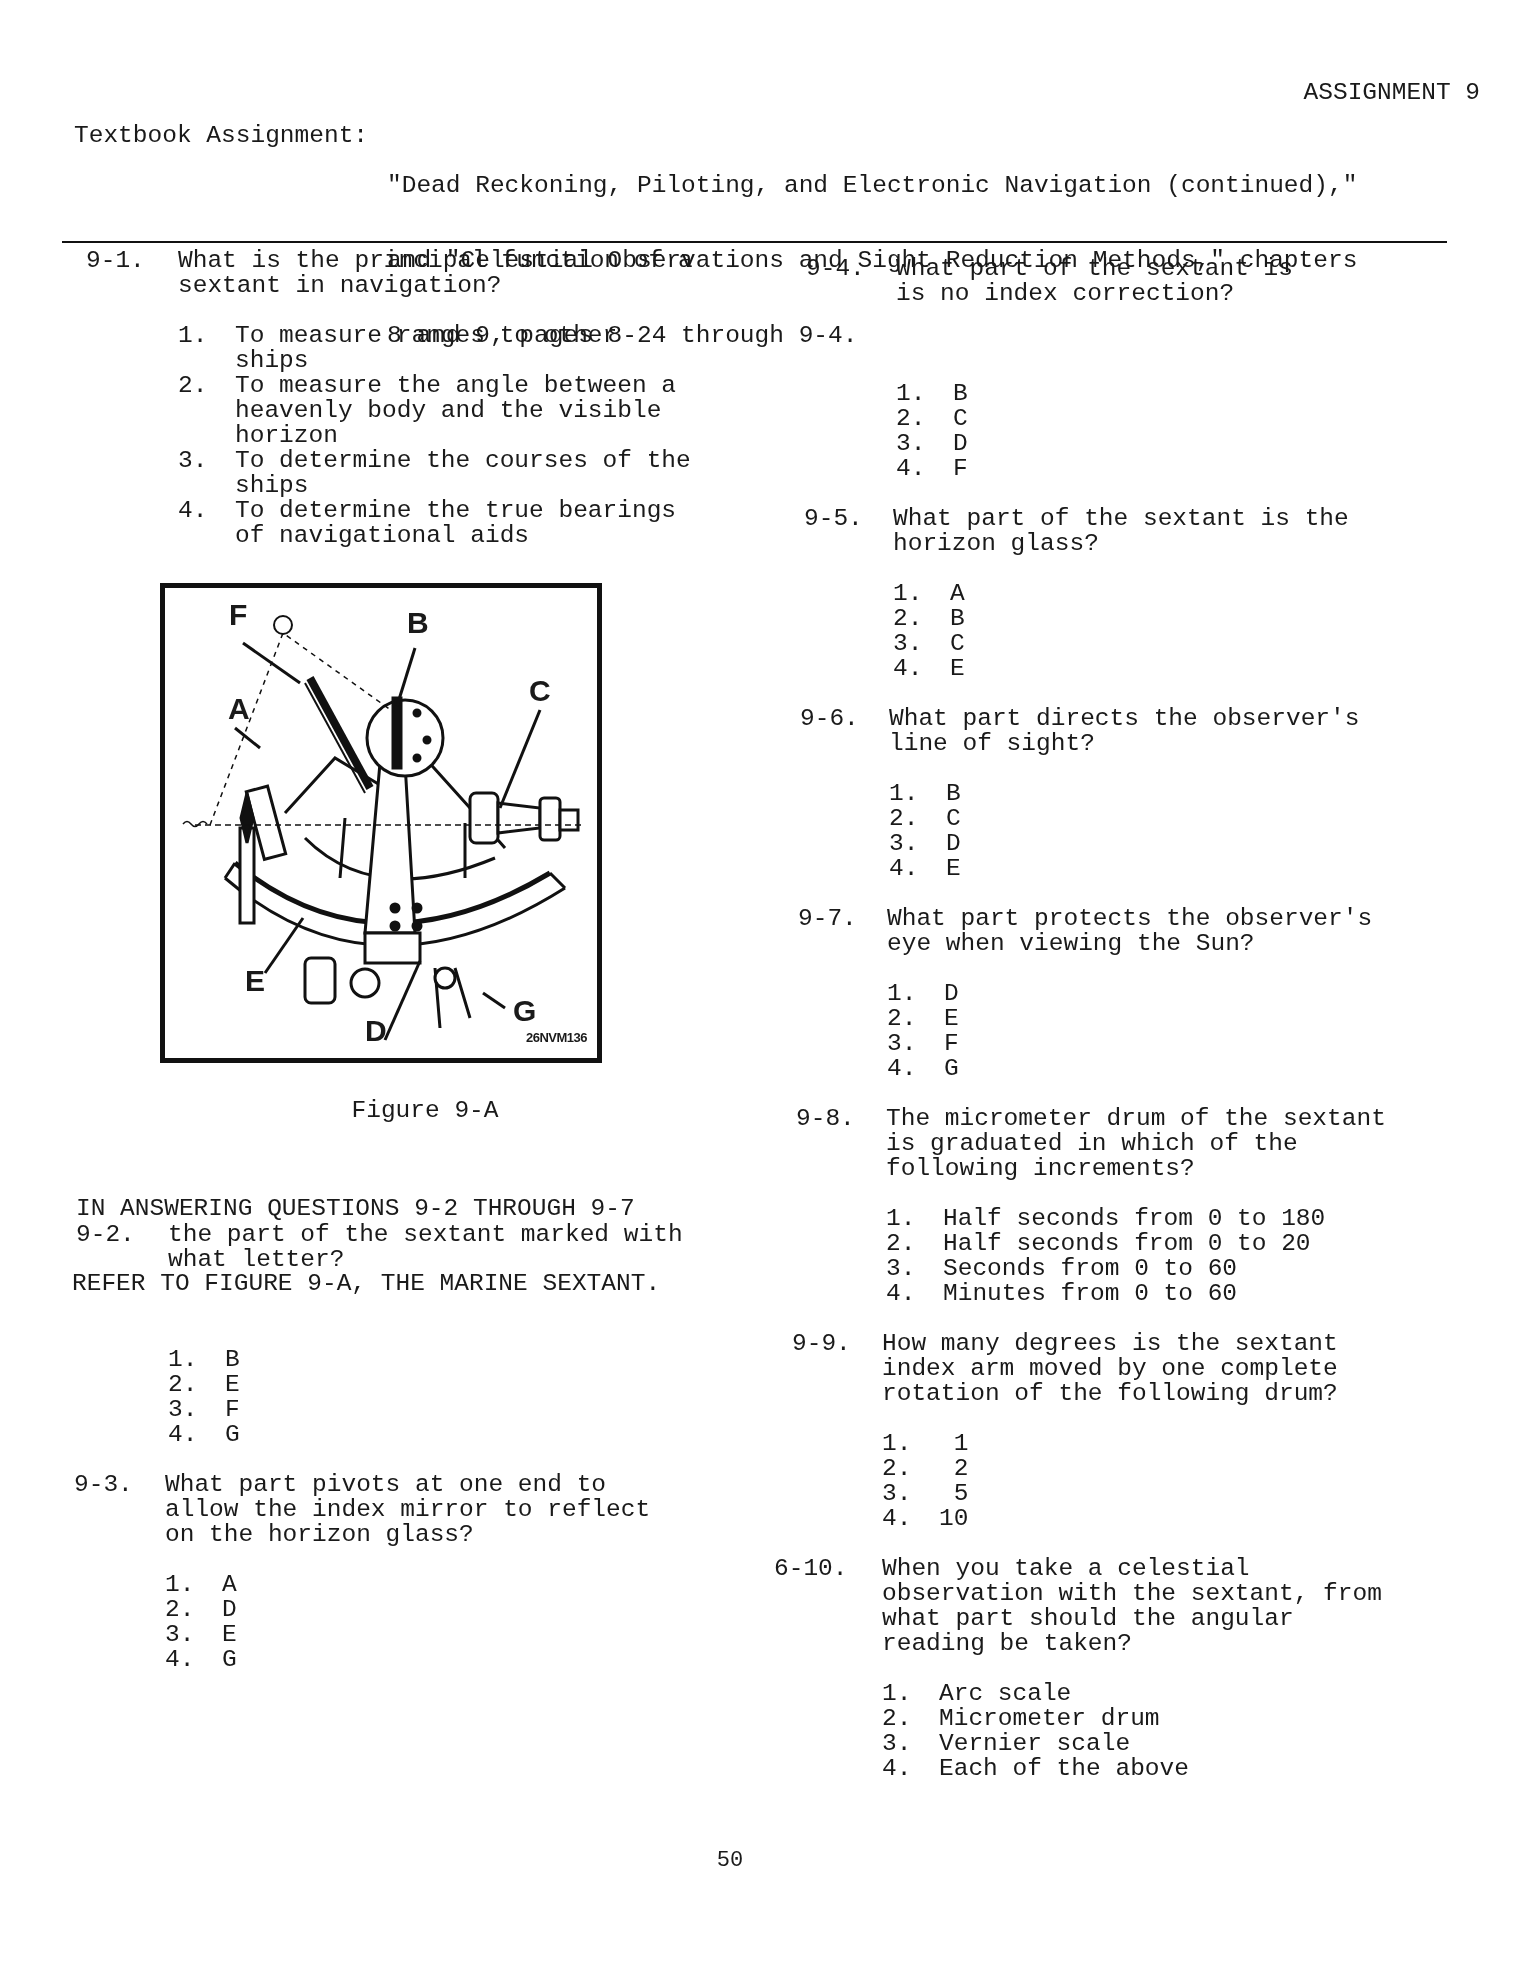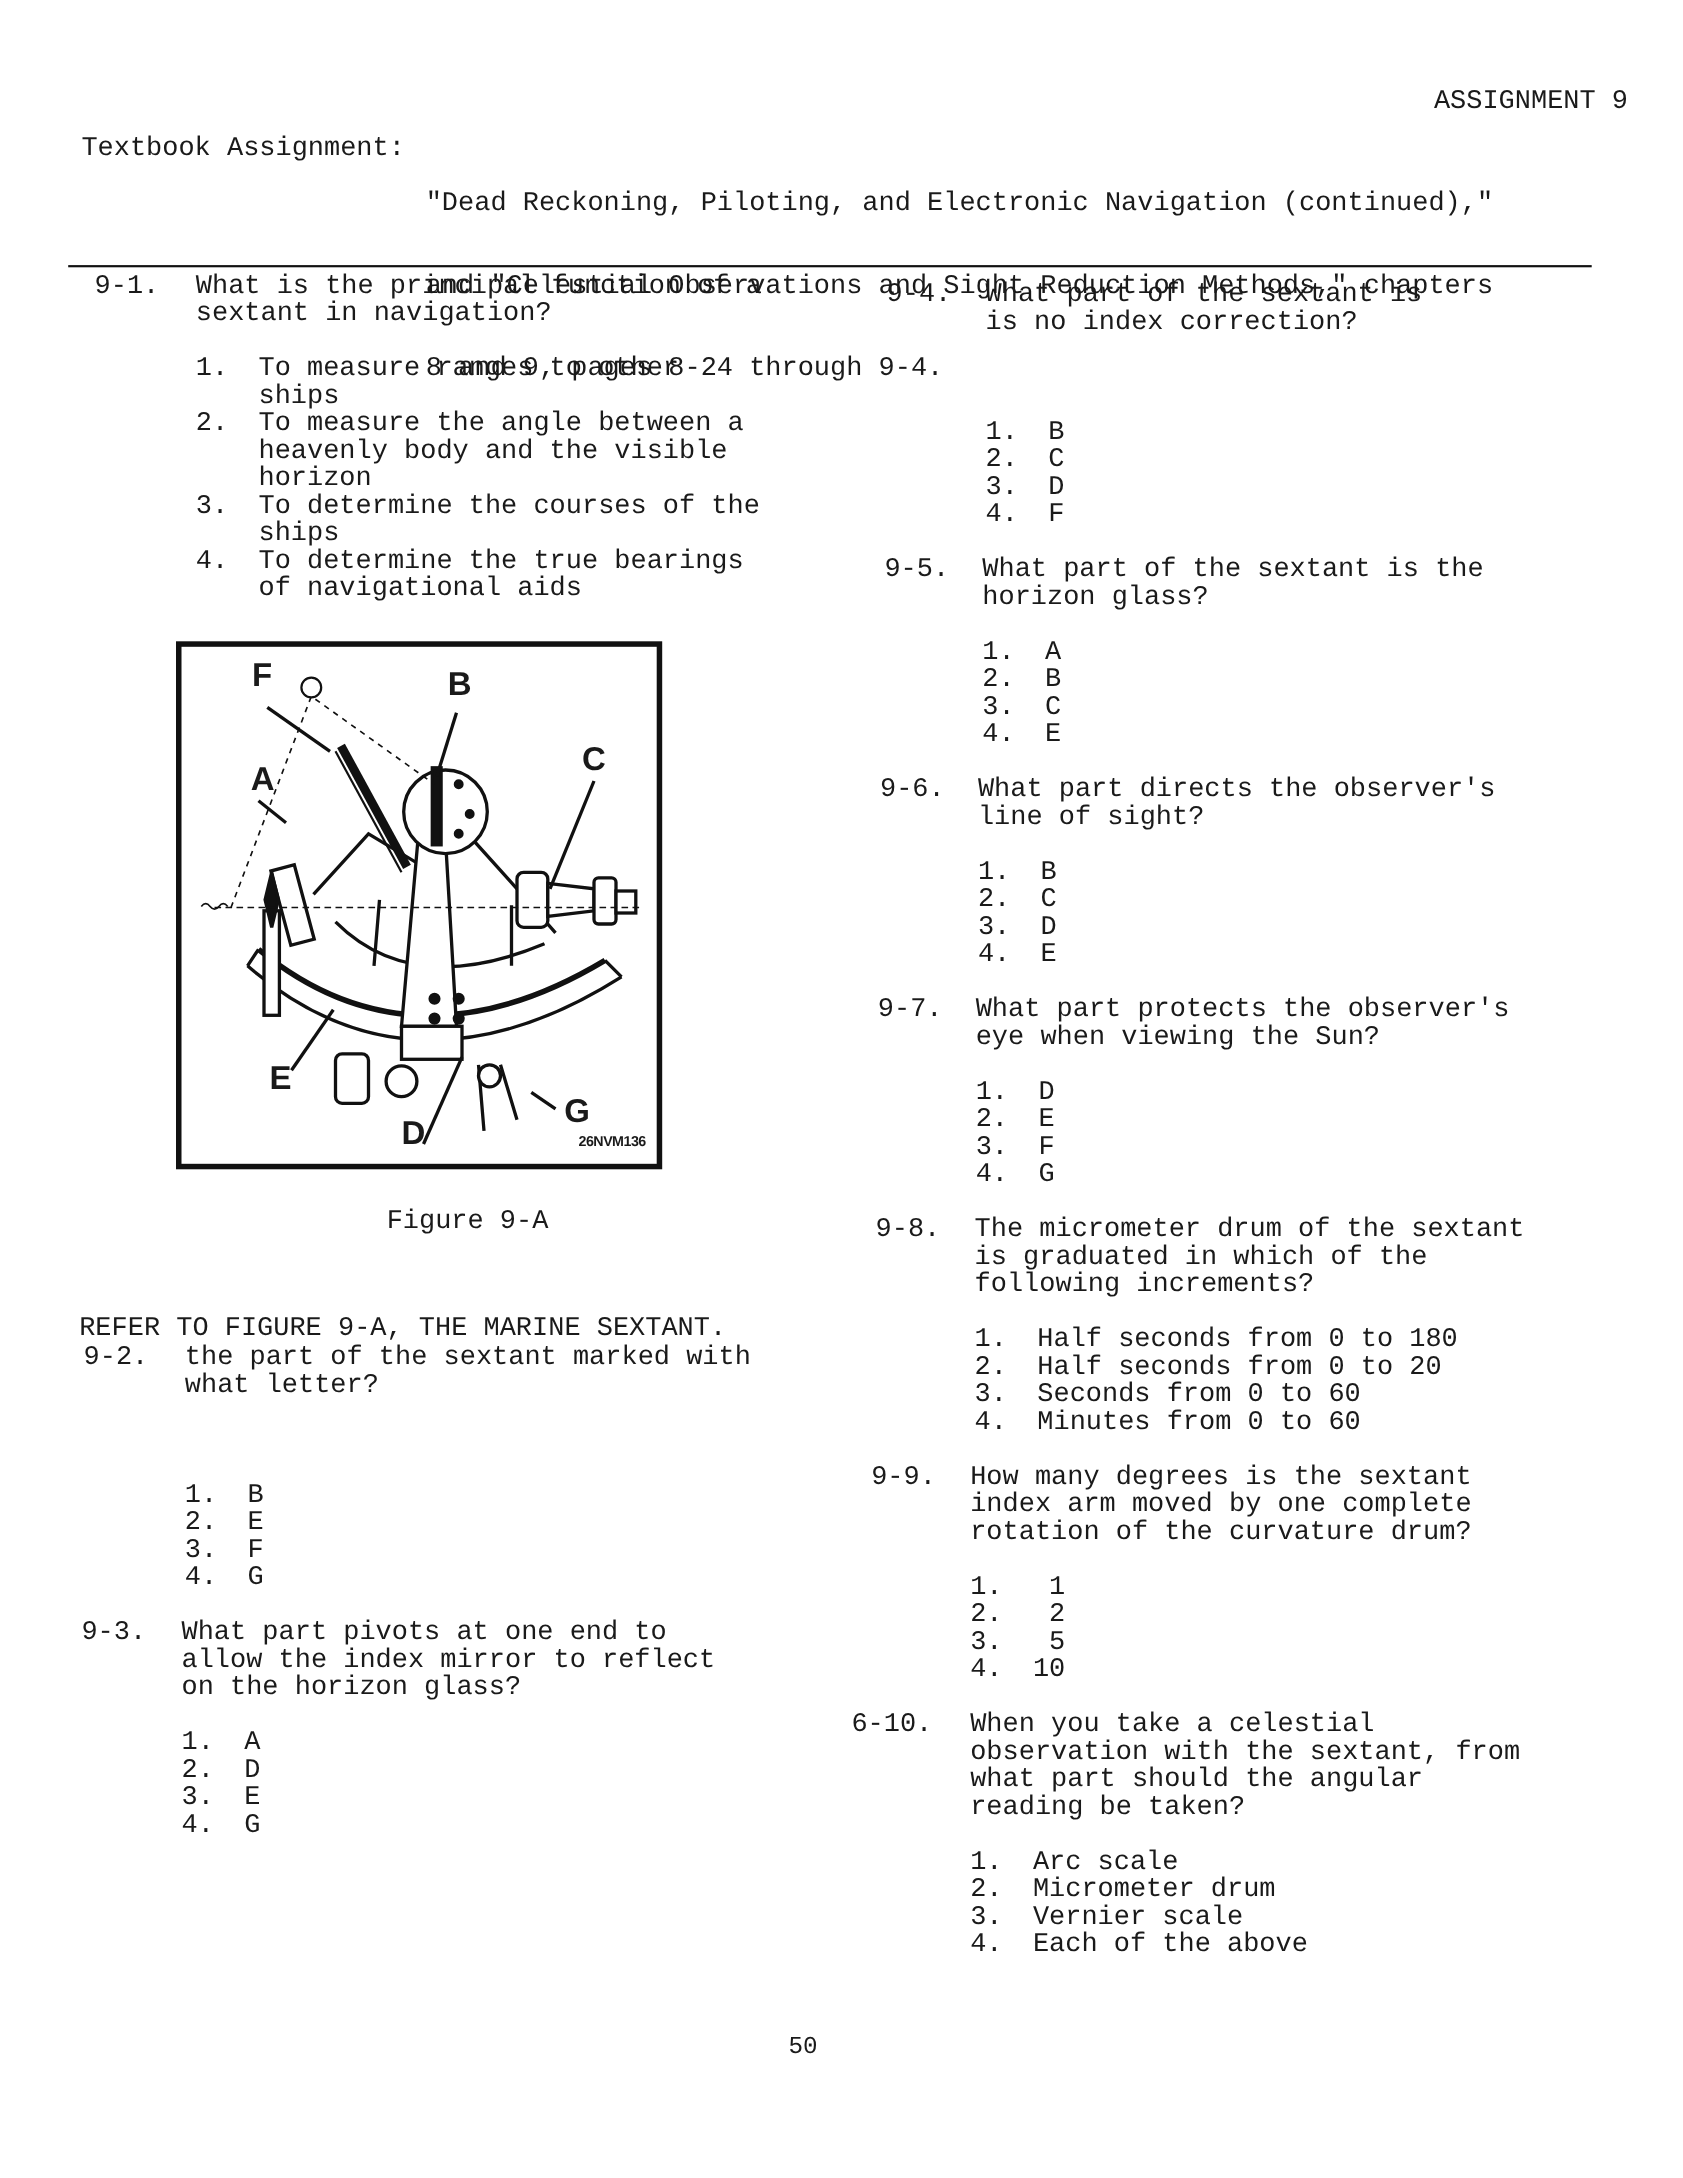--- a/index.html
+++ b/index.html
@@ -112,20 +112,21 @@
   <span class="lbl" style="left:364px; top:90px;">C</span>
   <span class="lbl" style="left:63px; top:108px;">A</span>
   <span class="lbl" style="left:80px; top:380px;">E</span>
   <span class="lbl" style="left:348px; top:410px;">G</span>
   <span class="lbl" style="left:200px; top:430px;">D</span>
   <span class="fig-id">26NVM136</span>
 </div>
 
 <div class="abs figure-caption">Figure 9-A</div>
 <div class="abs instructions">
+  <div>IN ANSWERING QUESTIONS 9-2 THROUGH 9-7</div>
   <div style="margin-left:-4px;">REFER TO FIGURE 9-A, THE MARINE SEXTANT.</div>
 </div>
 
 <div class="q" style="left:76px; top:1222px;">
     <span class="num">9-2.</span>
     <div class="text" style="left:92px"><div>the part of the sextant marked with</div><div>what letter?</div></div>
     <div class="opts" style="left:92px; top:125px"><div class="opt"><span class="on" style="width:57px">1.</span><span class="ot"><div>B</div></span></div><div class="opt"><span class="on" style="width:57px">2.</span><span class="ot"><div>E</div></span></div><div class="opt"><span class="on" style="width:57px">3.</span><span class="ot"><div>F</div></span></div><div class="opt"><span class="on" style="width:57px">4.</span><span class="ot"><div>G</div></span></div></div>
   </div>
 <div class="q" style="left:74px; top:1472px;">
     <span class="num">9-3.</span>
@@ -153,21 +154,21 @@
     <div class="text" style="left:89px"><div>What part protects the observer's</div><div>eye when viewing the Sun?</div></div>
     <div class="opts" style="left:89px; top:75px"><div class="opt"><span class="on" style="width:57px">1.</span><span class="ot"><div>D</div></span></div><div class="opt"><span class="on" style="width:57px">2.</span><span class="ot"><div>E</div></span></div><div class="opt"><span class="on" style="width:57px">3.</span><span class="ot"><div>F</div></span></div><div class="opt"><span class="on" style="width:57px">4.</span><span class="ot"><div>G</div></span></div></div>
   </div>
 <div class="q" style="left:796px; top:1106px;">
     <span class="num">9-8.</span>
     <div class="text" style="left:90px"><div>The micrometer drum of the sextant</div><div>is graduated in which of the</div><div>following increments?</div></div>
     <div class="opts" style="left:90px; top:100px"><div class="opt"><span class="on" style="width:57px">1.</span><span class="ot"><div>Half seconds from 0 to 180</div></span></div><div class="opt"><span class="on" style="width:57px">2.</span><span class="ot"><div>Half seconds from 0 to 20</div></span></div><div class="opt"><span class="on" style="width:57px">3.</span><span class="ot"><div>Seconds from 0 to 60</div></span></div><div class="opt"><span class="on" style="width:57px">4.</span><span class="ot"><div>Minutes from 0 to 60</div></span></div></div>
   </div>
 <div class="q" style="left:792px; top:1331px;">
     <span class="num">9-9.</span>
-    <div class="text" style="left:90px"><div>How many degrees is the sextant</div><div>index arm moved by one complete</div><div>rotation of the curvature drum?</div></div>
+    <div class="text" style="left:90px"><div>How many degrees is the sextant</div><div>index arm moved by one complete</div><div>rotation of the following drum?</div></div>
     <div class="opts" style="left:90px; top:100px"><div class="opt"><span class="on" style="width:57px">1.</span><span class="ot"><div> 1</div></span></div><div class="opt"><span class="on" style="width:57px">2.</span><span class="ot"><div> 2</div></span></div><div class="opt"><span class="on" style="width:57px">3.</span><span class="ot"><div> 5</div></span></div><div class="opt"><span class="on" style="width:57px">4.</span><span class="ot"><div>10</div></span></div></div>
   </div>
 <div class="q" style="left:774px; top:1556px;">
     <span class="num">6-10.</span>
     <div class="text" style="left:108px"><div>When you take a celestial</div><div>observation with the sextant, from</div><div>what part should the angular</div><div>reading be taken?</div></div>
     <div class="opts" style="left:108px; top:125px"><div class="opt"><span class="on" style="width:57px">1.</span><span class="ot"><div>Arc scale</div></span></div><div class="opt"><span class="on" style="width:57px">2.</span><span class="ot"><div>Micrometer drum</div></span></div><div class="opt"><span class="on" style="width:57px">3.</span><span class="ot"><div>Vernier scale</div></span></div><div class="opt"><span class="on" style="width:57px">4.</span><span class="ot"><div>Each of the above</div></span></div></div>
   </div>
 
 <div class="abs page-num">50</div>
 

